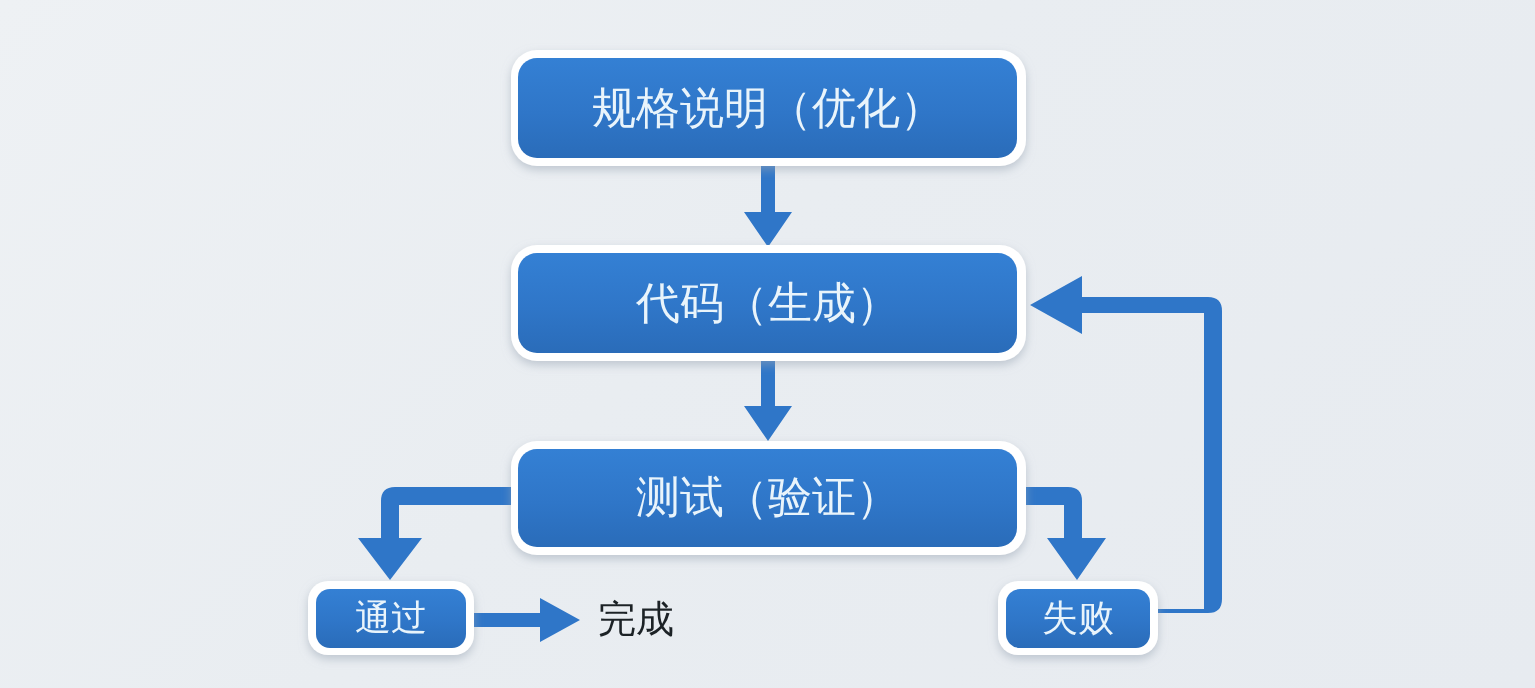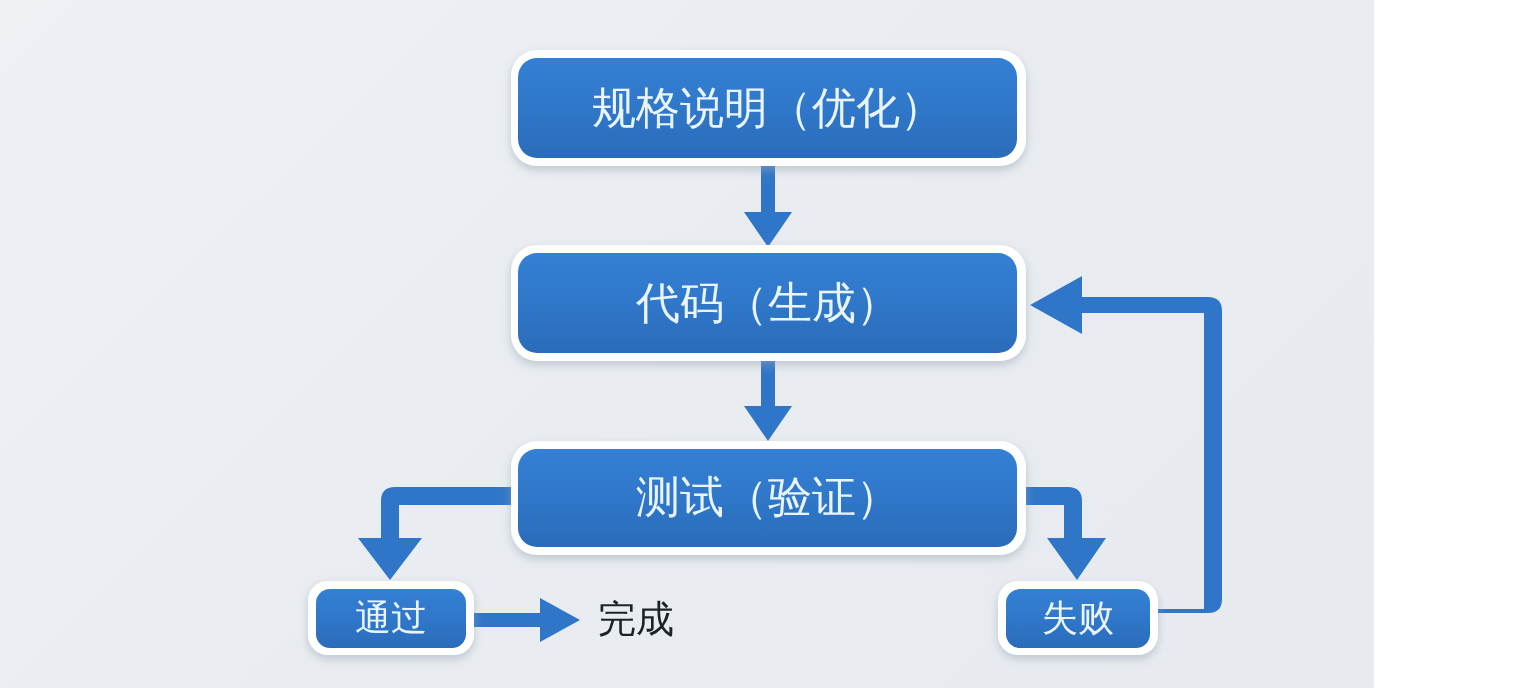--- a/index.html
+++ b/index.html
@@ -7,21 +7,21 @@
     padding: 0;
   }
   body {
     width: 1535px;
     height: 688px;
     overflow: hidden;
     font-family: "DejaVu Sans", "Liberation Sans", sans-serif;
   }
   #canvas {
     position: relative;
-    width: 1374px;
+    width: 1535px;
     height: 688px;
     background: linear-gradient(135deg, #eef1f4 0%, #e9edf1 45%, #e7ebf0 100%);
   }
   #flow {
     position: absolute;
     top: 0;
     left: 0;
     width: 1535px;
     height: 688px;
     display: block;

